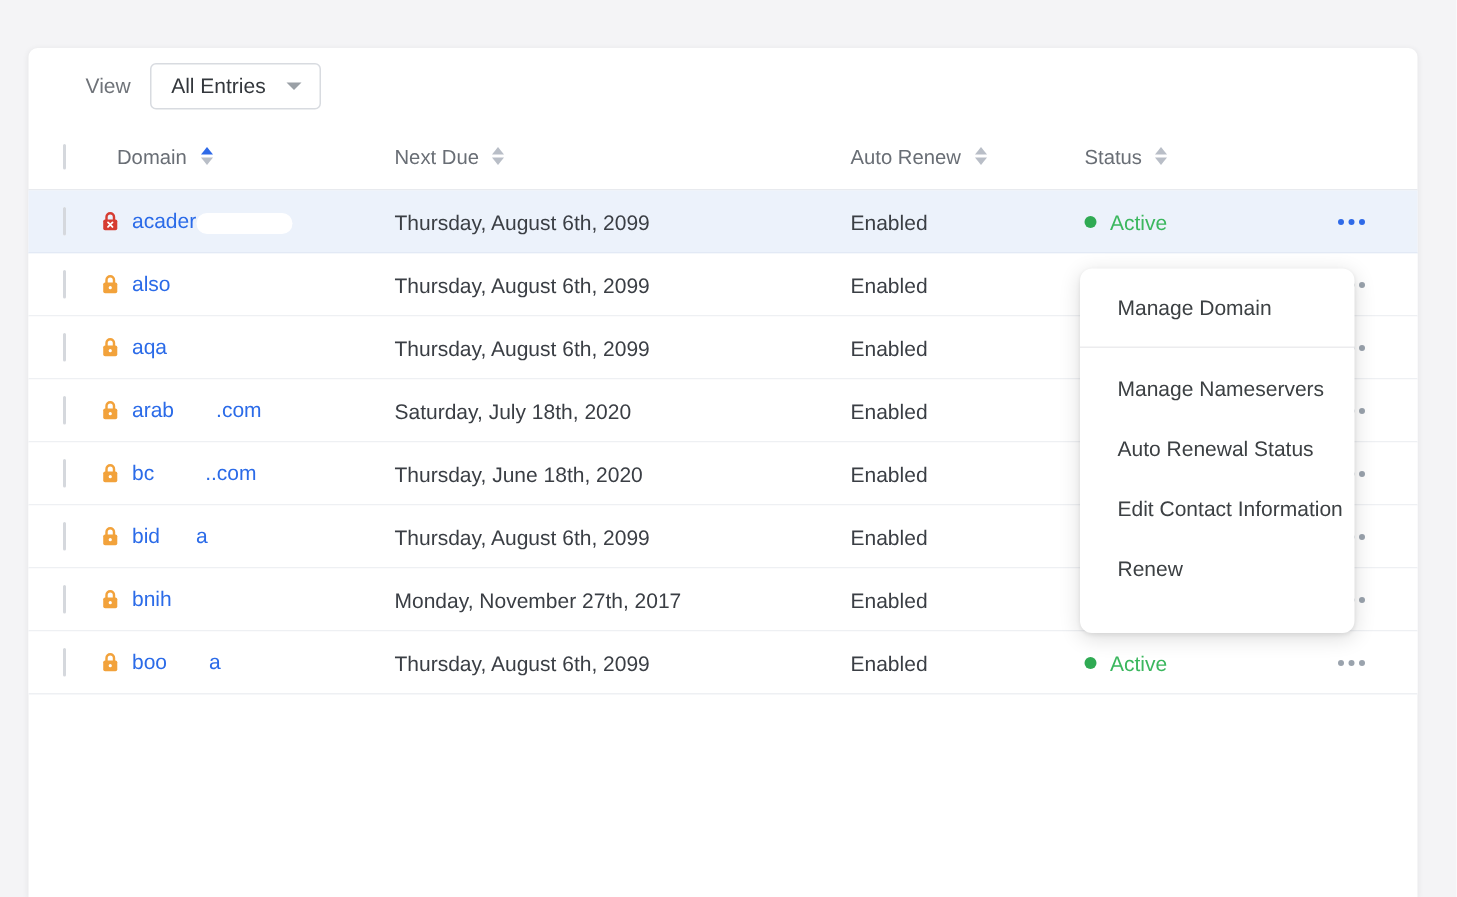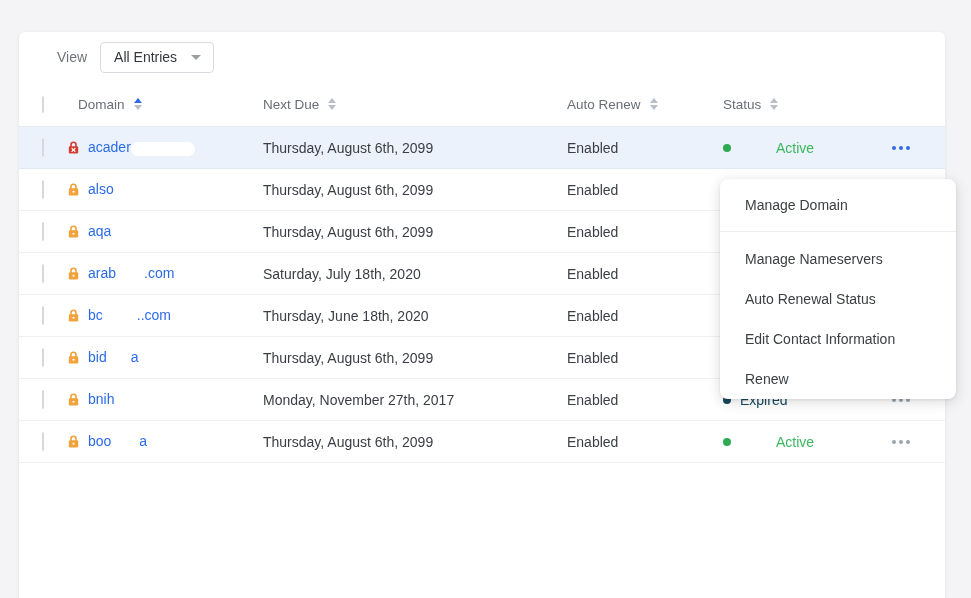--- a/index.html
+++ b/index.html
@@ -54,37 +54,37 @@
   .domain-cell { display:flex; align-items:center; gap:7px; overflow:hidden; }
   .lock-icon { width:15px; height:15px; flex:0 0 auto; display:flex; }
   .domain-link { color:#2b6be8; font-size:14px; text-decoration:none; cursor:pointer; white-space:nowrap; }
   .redact { display:inline-block; height:14px; background:#ffffff; border-radius:7px; vertical-align:middle; }
   .r1 .redact{width:64px;} .r2 .redact{width:26px;} .r3 .redact{width:26px;} .r4 .redact{width:28px;}
   .r5 .redact{width:34px;} .r6 .redact{width:24px;} .r7 .redact{width:42px;} .r8 .redact{width:28px;}
   .cell { font-size:14px; color:#3a3e44; }
   .status-cell { display:flex; align-items:center; gap:9px; font-size:14px; }
   .dot { width:8px; height:8px; border-radius:50%; }
   .status-active .dot { background:#2faa53; }
-  .status-active .status-text { color:#3bb75e;margin-left:36px; }
+  .status-active .status-text { color:#3bb75e; }
   .status-expired .dot { background:#17495f; }
   .status-expired .status-text { color:#17495f; }
   .status-hidden { visibility:hidden; }
   .dots { display:flex; gap:3px; margin-left:25px; cursor:pointer; padding:6px 4px; }
   .dots i { width:4px; height:4px; border-radius:50%; background:#9aa3ad; display:block; }
   .dots.active i { background:#2f6ae8; }
   
   .context-menu {
-    position:absolute; left:720px; top:179px; width:236px;
+    position:absolute; left:720px; top:179px; width:183px;
     background:#fff; border-radius:8px;
     box-shadow:0 3px 14px rgba(0,0,0,0.14), 0 1px 3px rgba(0,0,0,0.08);
     z-index:10; overflow:hidden; font-size:14px; color:#3c4043;
   }
   .menu-item { display:flex; align-items:center; padding-left:25px; cursor:pointer; height:40px; }
   .menu-item.primary { height:53px; border-bottom:1px solid #ececee; margin-bottom:7px; }
-  .menu-group { padding-bottom:0; }
+  .menu-group { padding-bottom:23px; }
 </style>
 </head>
 <body>
 
 <div class="card">
 
   <div class="toolbar">
     <span class="view-label">View</span>
     <div class="view-select">
       <span>All Entries</span>

